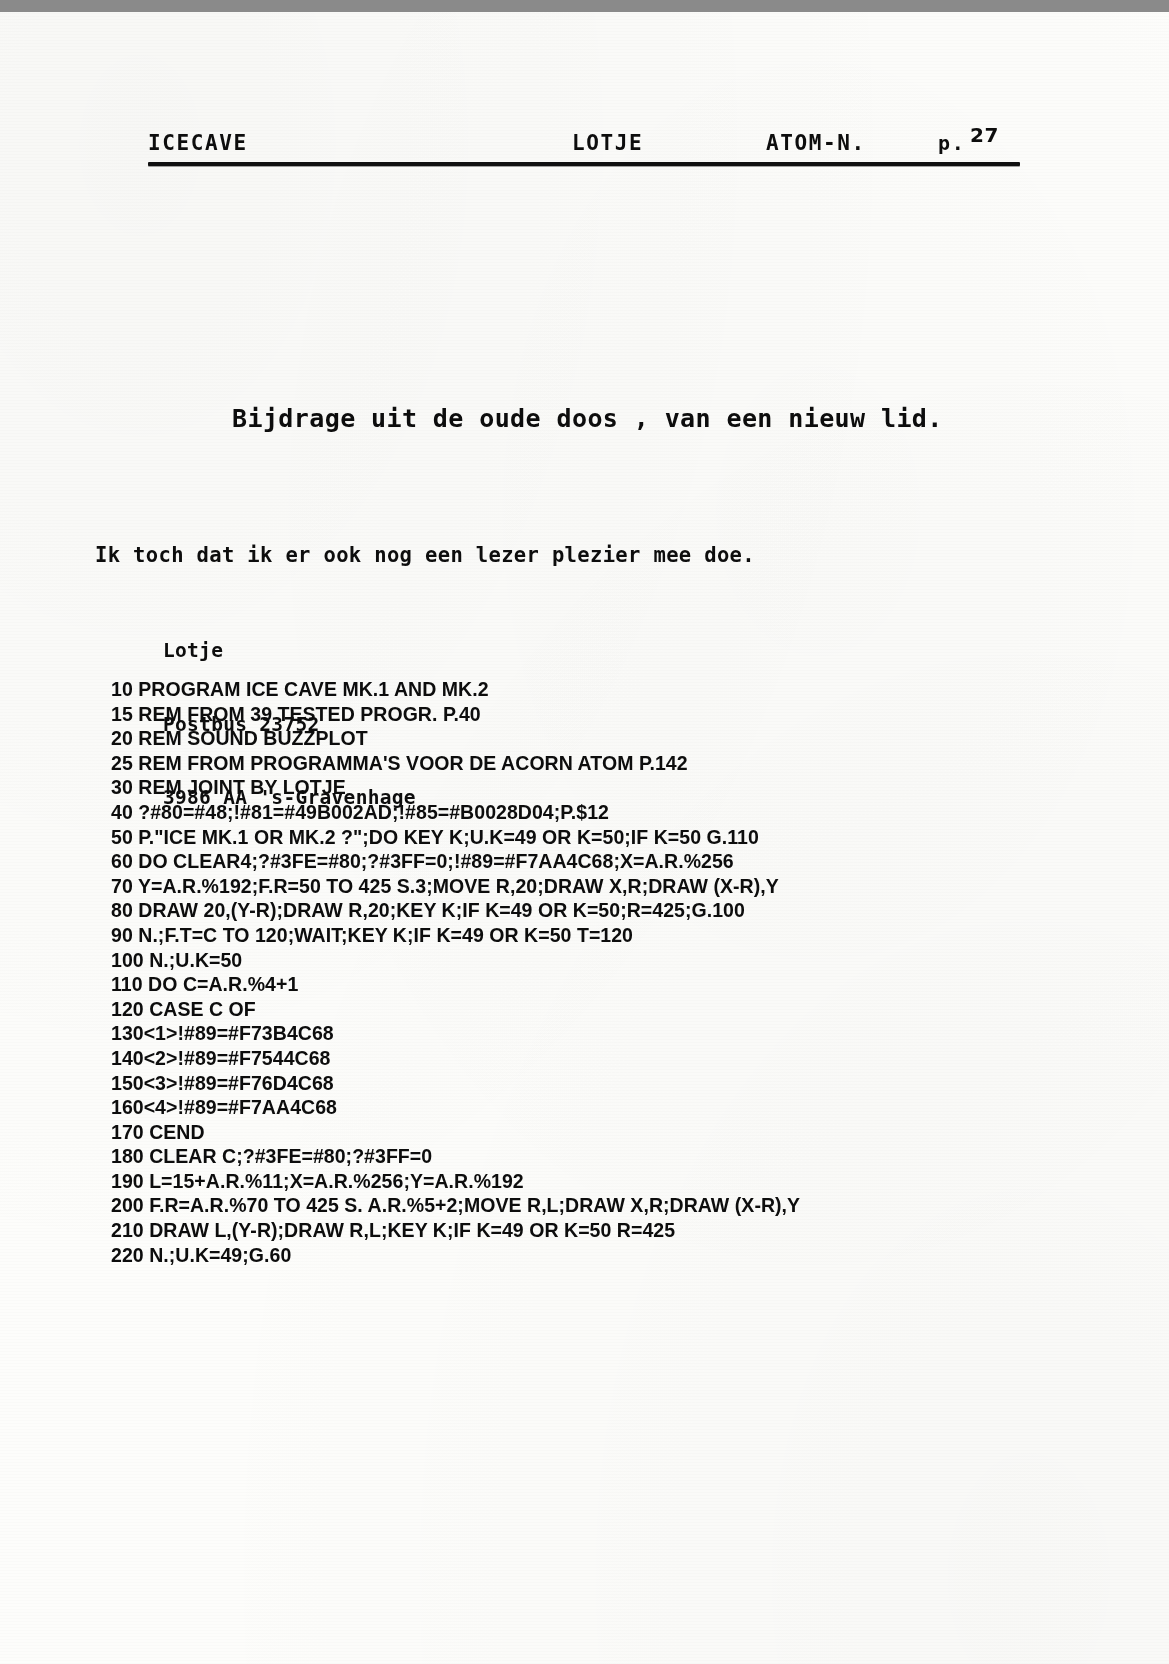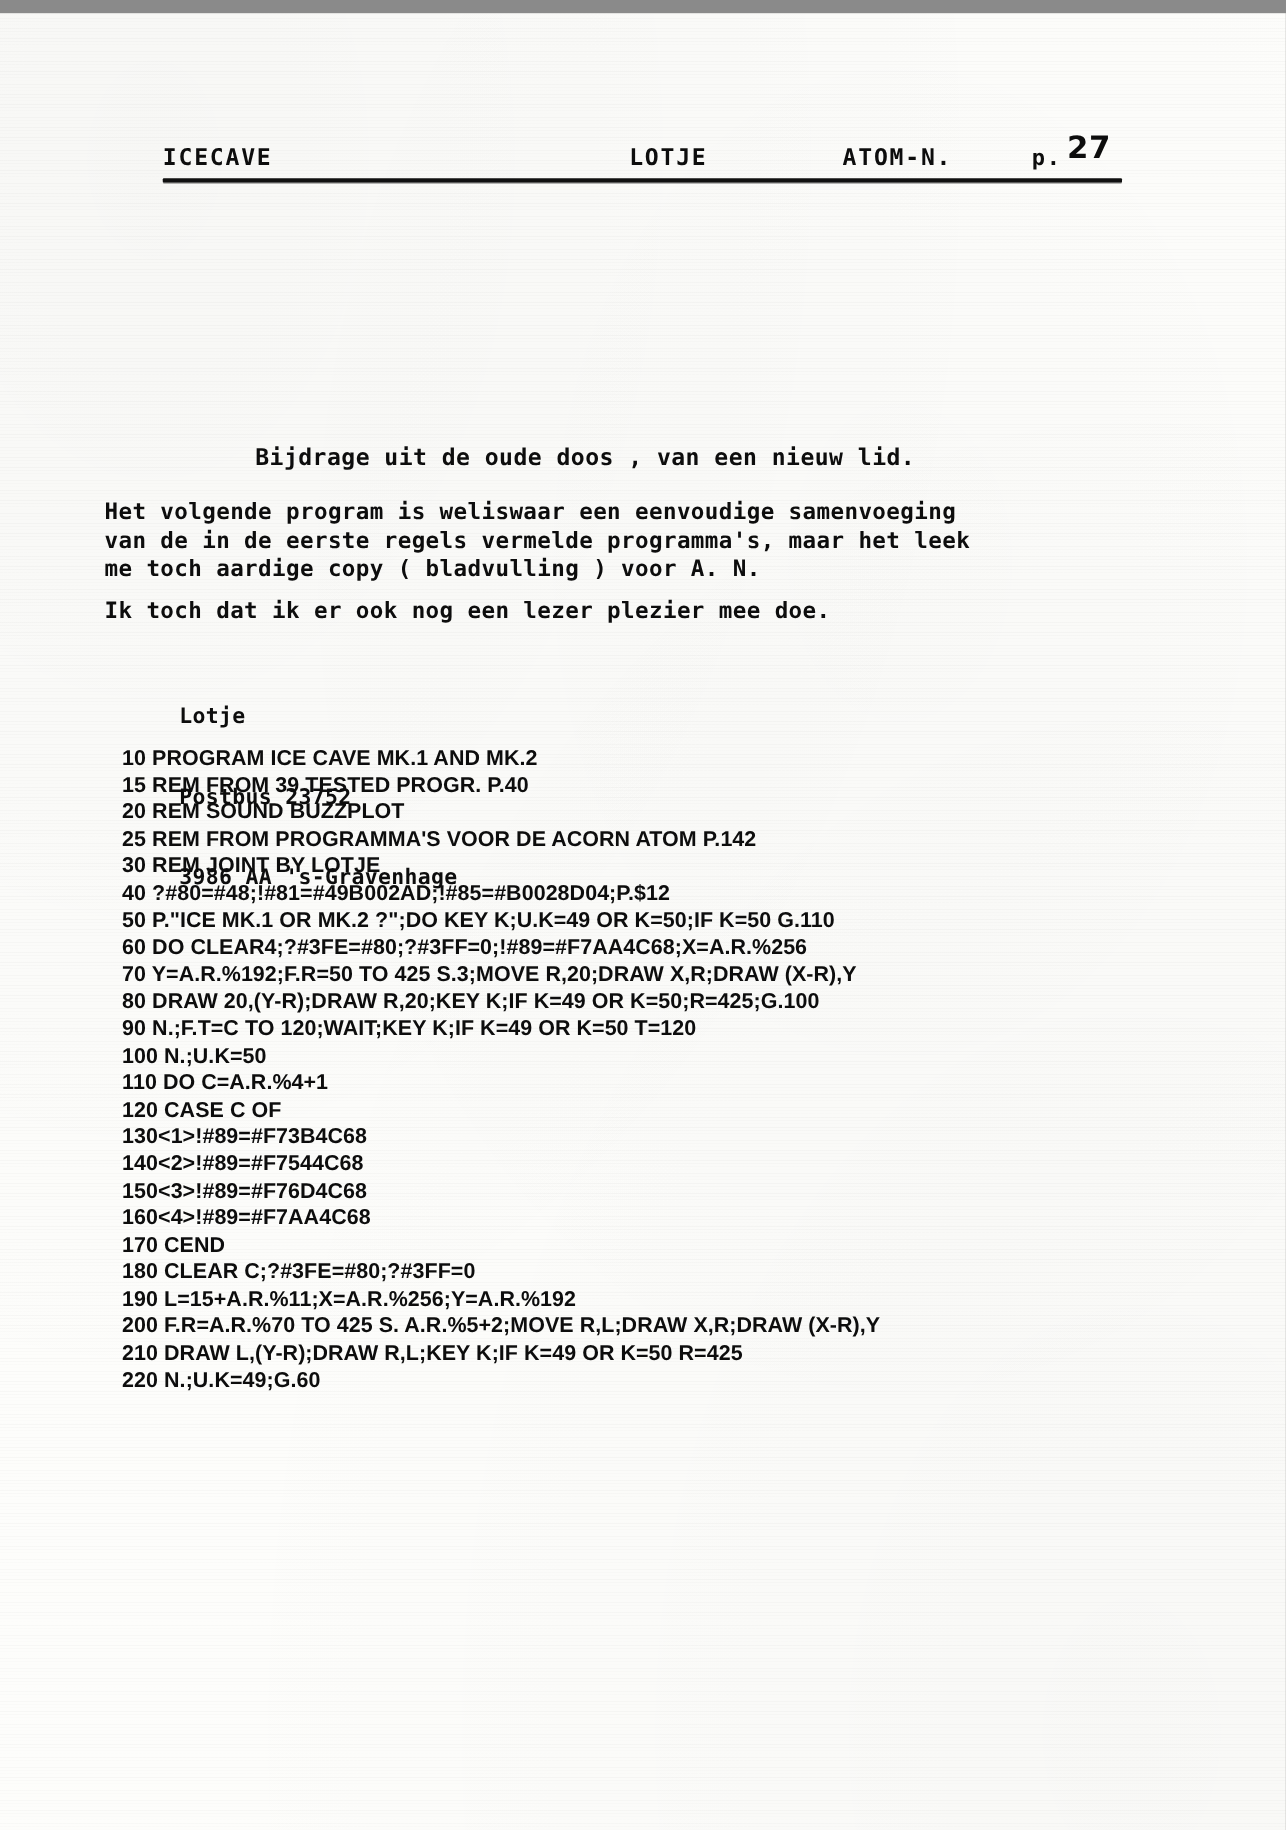--- a/index.html
+++ b/index.html
@@ -42,21 +42,21 @@
     white-space: pre;
     line-height: 26px;
   }
   .hdr-left   { left: 0px; }
   .hdr-center { left: 424px; }
   .hdr-right  { left: 618px; }
   .hdr-pglabel{ left: 790px; font-size: 20px; }
   .hdr-pgnum  {
     left: 822px;
     top: -8px;
-    font-size: 28px;
+    font-size: 20px;
     letter-spacing: 0.5px;
     font-family: "DejaVu Sans", sans-serif;
     font-weight: bold;
   }
   .header-rule {
     position: absolute;
     left: 148px;
     top: 150px;
     width: 872px;
     height: 4px;
@@ -65,21 +65,21 @@
     box-shadow: 0 1px 0 rgba(0,0,0,0.35);
   }
 
   
   .title-line {
     position: absolute;
     left: 232px;
     top: 392px;
     font-family: "DejaVu Sans Mono", monospace;
     font-weight: bold;
-    font-size: 21px;
+    font-size: 25px;
     letter-spacing: 0.4px;
     white-space: pre;
   }
   .para {
     position: absolute;
     left: 95px;
     font-family: "DejaVu Sans Mono", monospace;
     font-weight: bold;
     font-size: 20.5px;
     letter-spacing: 0.35px;
@@ -134,23 +134,20 @@
     <div class="header-text hdr-left">ICECAVE</div>
     <div class="header-text hdr-center">LOTJE</div>
     <div class="header-text hdr-right">ATOM-N.</div>
     <div class="header-text hdr-pglabel">p.</div>
     <div class="header-text hdr-pgnum">27</div>
   </div>
   <div class="header-rule"></div>
 
   <div class="title-line">Bijdrage uit de oude doos , van een nieuw lid.</div>
 
-  <div class="para para-1">Het volgende program is weliswaar een eenvoudige samenvoeging
-van de in de eerste regels vermelde programma's, maar het leek
-me toch aardige copy ( bladvulling ) voor A. N.</div>
 
   <div class="para para-2">Ik toch dat ik er ook nog een lezer plezier mee doe.</div>
 
   <div class="address">
     <div>Lotje</div>
     <div>Postbus 23752</div>
     <div>3986 AA 's-Gravenhage</div>
   </div>
 
   <div class="listing" id="program-listing"><div class="code-line">10 PROGRAM ICE CAVE MK.1 AND MK.2</div><div class="code-line">15 REM FROM 39 TESTED PROGR. P.40</div><div class="code-line">20 REM SOUND BUZZPLOT</div><div class="code-line">25 REM FROM PROGRAMMA'S VOOR DE ACORN ATOM P.142</div><div class="code-line">30 REM JOINT BY LOTJE</div><div class="code-line">40 ?#80=#48;!#81=#49B002AD;!#85=#B0028D04;P.$12</div><div class="code-line">50 P."ICE MK.1 OR MK.2 ?";DO KEY K;U.K=49 OR K=50;IF K=50 G.110</div><div class="code-line">60 DO CLEAR4;?#3FE=#80;?#3FF=0;!#89=#F7AA4C68;X=A.R.%256</div><div class="code-line">70 Y=A.R.%192;F.R=50 TO 425 S.3;MOVE R,20;DRAW X,R;DRAW (X-R),Y</div><div class="code-line">80 DRAW 20,(Y-R);DRAW R,20;KEY K;IF K=49 OR K=50;R=425;G.100</div><div class="code-line">90 N.;F.T=C TO 120;WAIT;KEY K;IF K=49 OR K=50 T=120</div><div class="code-line">100 N.;U.K=50</div><div class="code-line">110 DO C=A.R.%4+1</div><div class="code-line">120 CASE C OF</div><div class="code-line">130&lt;1&gt;!#89=#F73B4C68</div><div class="code-line">140&lt;2&gt;!#89=#F7544C68</div><div class="code-line">150&lt;3&gt;!#89=#F76D4C68</div><div class="code-line">160&lt;4&gt;!#89=#F7AA4C68</div><div class="code-line">170 CEND</div><div class="code-line">180 CLEAR C;?#3FE=#80;?#3FF=0</div><div class="code-line">190 L=15+A.R.%11;X=A.R.%256;Y=A.R.%192</div><div class="code-line">200 F.R=A.R.%70 TO 425 S. A.R.%5+2;MOVE R,L;DRAW X,R;DRAW (X-R),Y</div><div class="code-line">210 DRAW L,(Y-R);DRAW R,L;KEY K;IF K=49 OR K=50 R=425</div><div class="code-line">220 N.;U.K=49;G.60</div></div>

